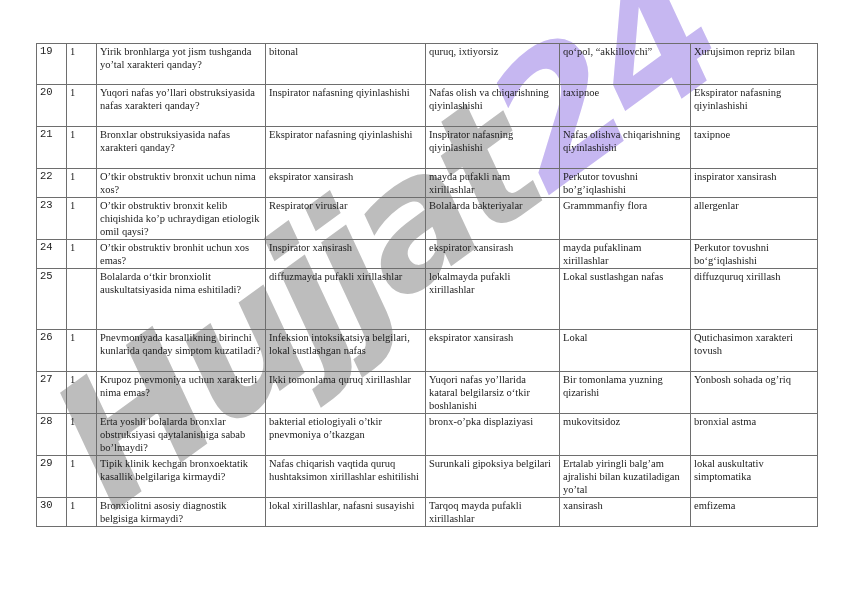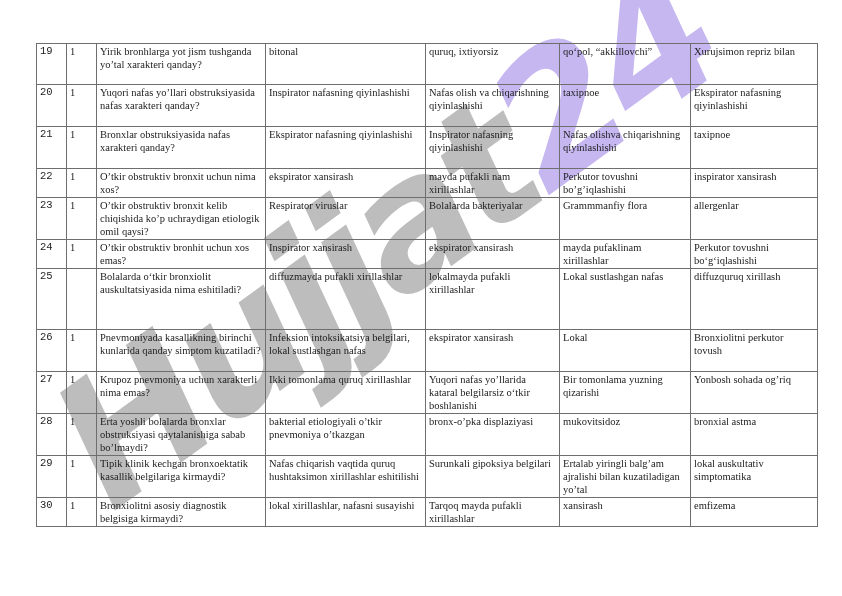--- a/index.html
+++ b/index.html
@@ -139,21 +139,21 @@
           <td>Lokal sustlashgan nafas</td>
           <td>diffuzquruq xirillash</td>
         </tr>
         <tr style="height: 42px;">
           <td class="num-cell">26</td>
           <td class="score-cell">1</td>
           <td>Pnevmoniyada kasallikning birinchi kunlarida qanday simptom kuzatiladi?</td>
           <td>Infeksion intoksikatsiya belgilari, lokal sustlashgan nafas</td>
           <td>ekspirator xansirash</td>
           <td>Lokal</td>
-          <td>Bronxiolitni perkutor tovush</td>
+          <td>Qutichasimon xarakteri tovush</td>
         </tr>
         <tr style="height: 42px;">
           <td class="num-cell">27</td>
           <td class="score-cell">1</td>
           <td>Krupoz pnevmoniya uchun xarakterli nima emas?</td>
           <td>Ikki tomonlama quruq xirillashlar</td>
           <td>Yuqori nafas yo’llarida kataral belgilarsiz o‘tkir boshlanishi</td>
           <td>Bir tomonlama yuzning qizarishi</td>
           <td>Yonbosh sohada og’riq</td>
         </tr>

